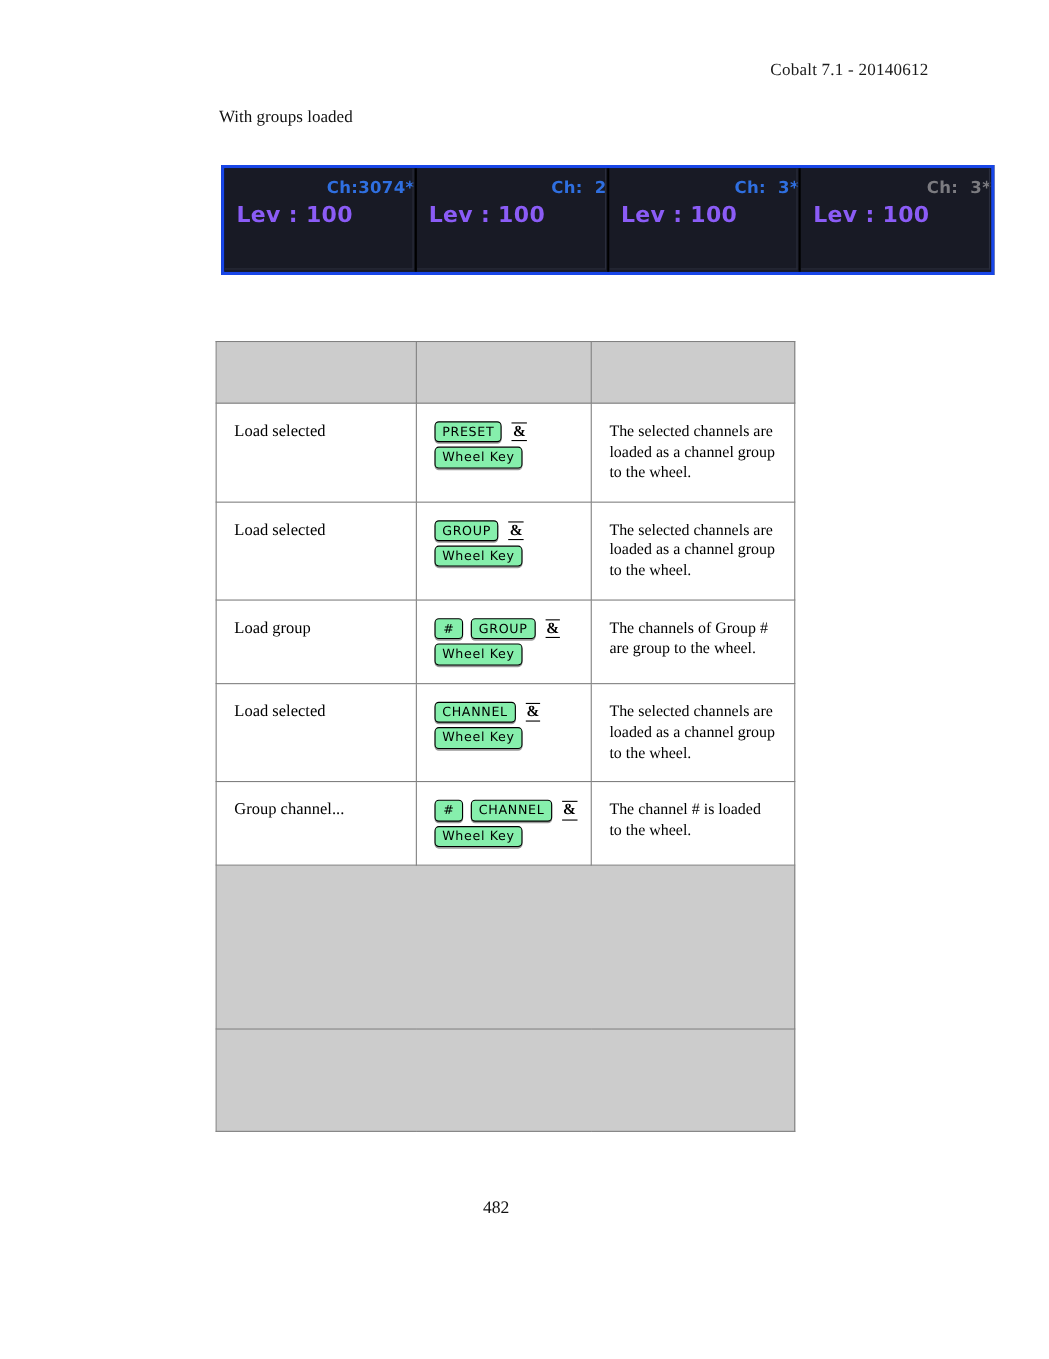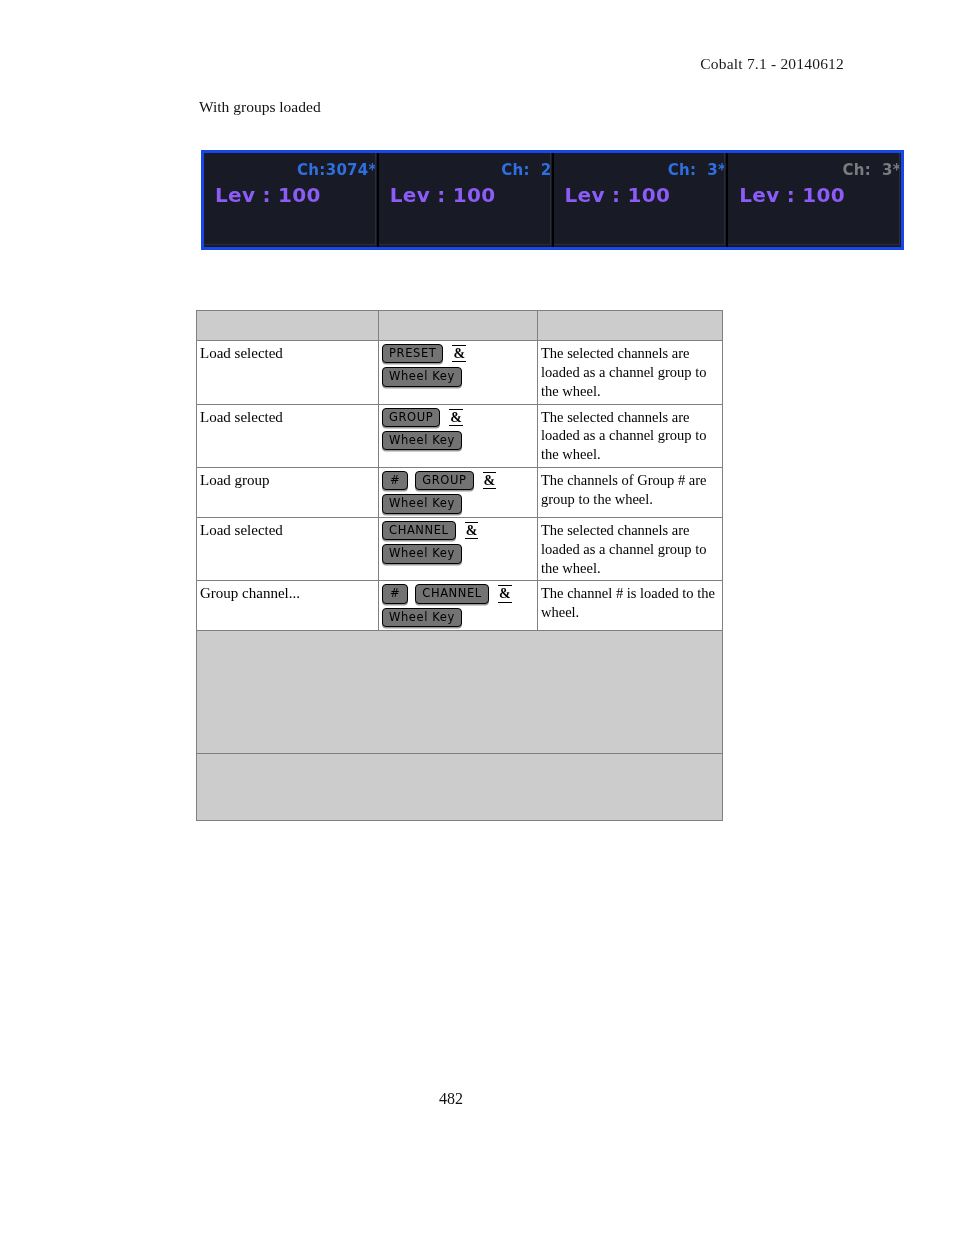--- a/index.html
+++ b/index.html
@@ -96,21 +96,21 @@
     left: 196px;
     top: 310px;
     width: 526px;
     border-collapse: collapse;
     table-layout: fixed;
     background: #ffffff;
   }
   .key-table td, .key-table th {
     border: 1px solid #808080;
     vertical-align: top;
-    padding: 3px;
+    padding: 16px;
   }
   .col-action  { width: 182px; }
   .col-keys    { width: 159px; }
   .col-desc    { width: 185px; }
 
   .hdr-row td {
     background: #cccccc;
     height: 23px;
   }
 
@@ -138,21 +138,21 @@
     white-space: nowrap;
   }
   .key-row-line:last-child { margin-bottom: 0; }
 
   .keycap {
     display: inline-block;
     font-family: "DejaVu Sans", "Liberation Sans", sans-serif;
     font-size: 11.5px;
     letter-spacing: 0.6px;
     color: #000;
-    background: #737373;
+    background: #86efac;
     border: 1.5px solid #000000;
     border-radius: 4px;
     padding: 1px 6px 2px 6px;
     line-height: 1.25;
     box-shadow: 0 1.5px 0 0 #9a9a9a;
   }
   .keycap.narrow { padding: 1px 7px 2px 7px; }
 
   .amp {
     display: inline-block;

